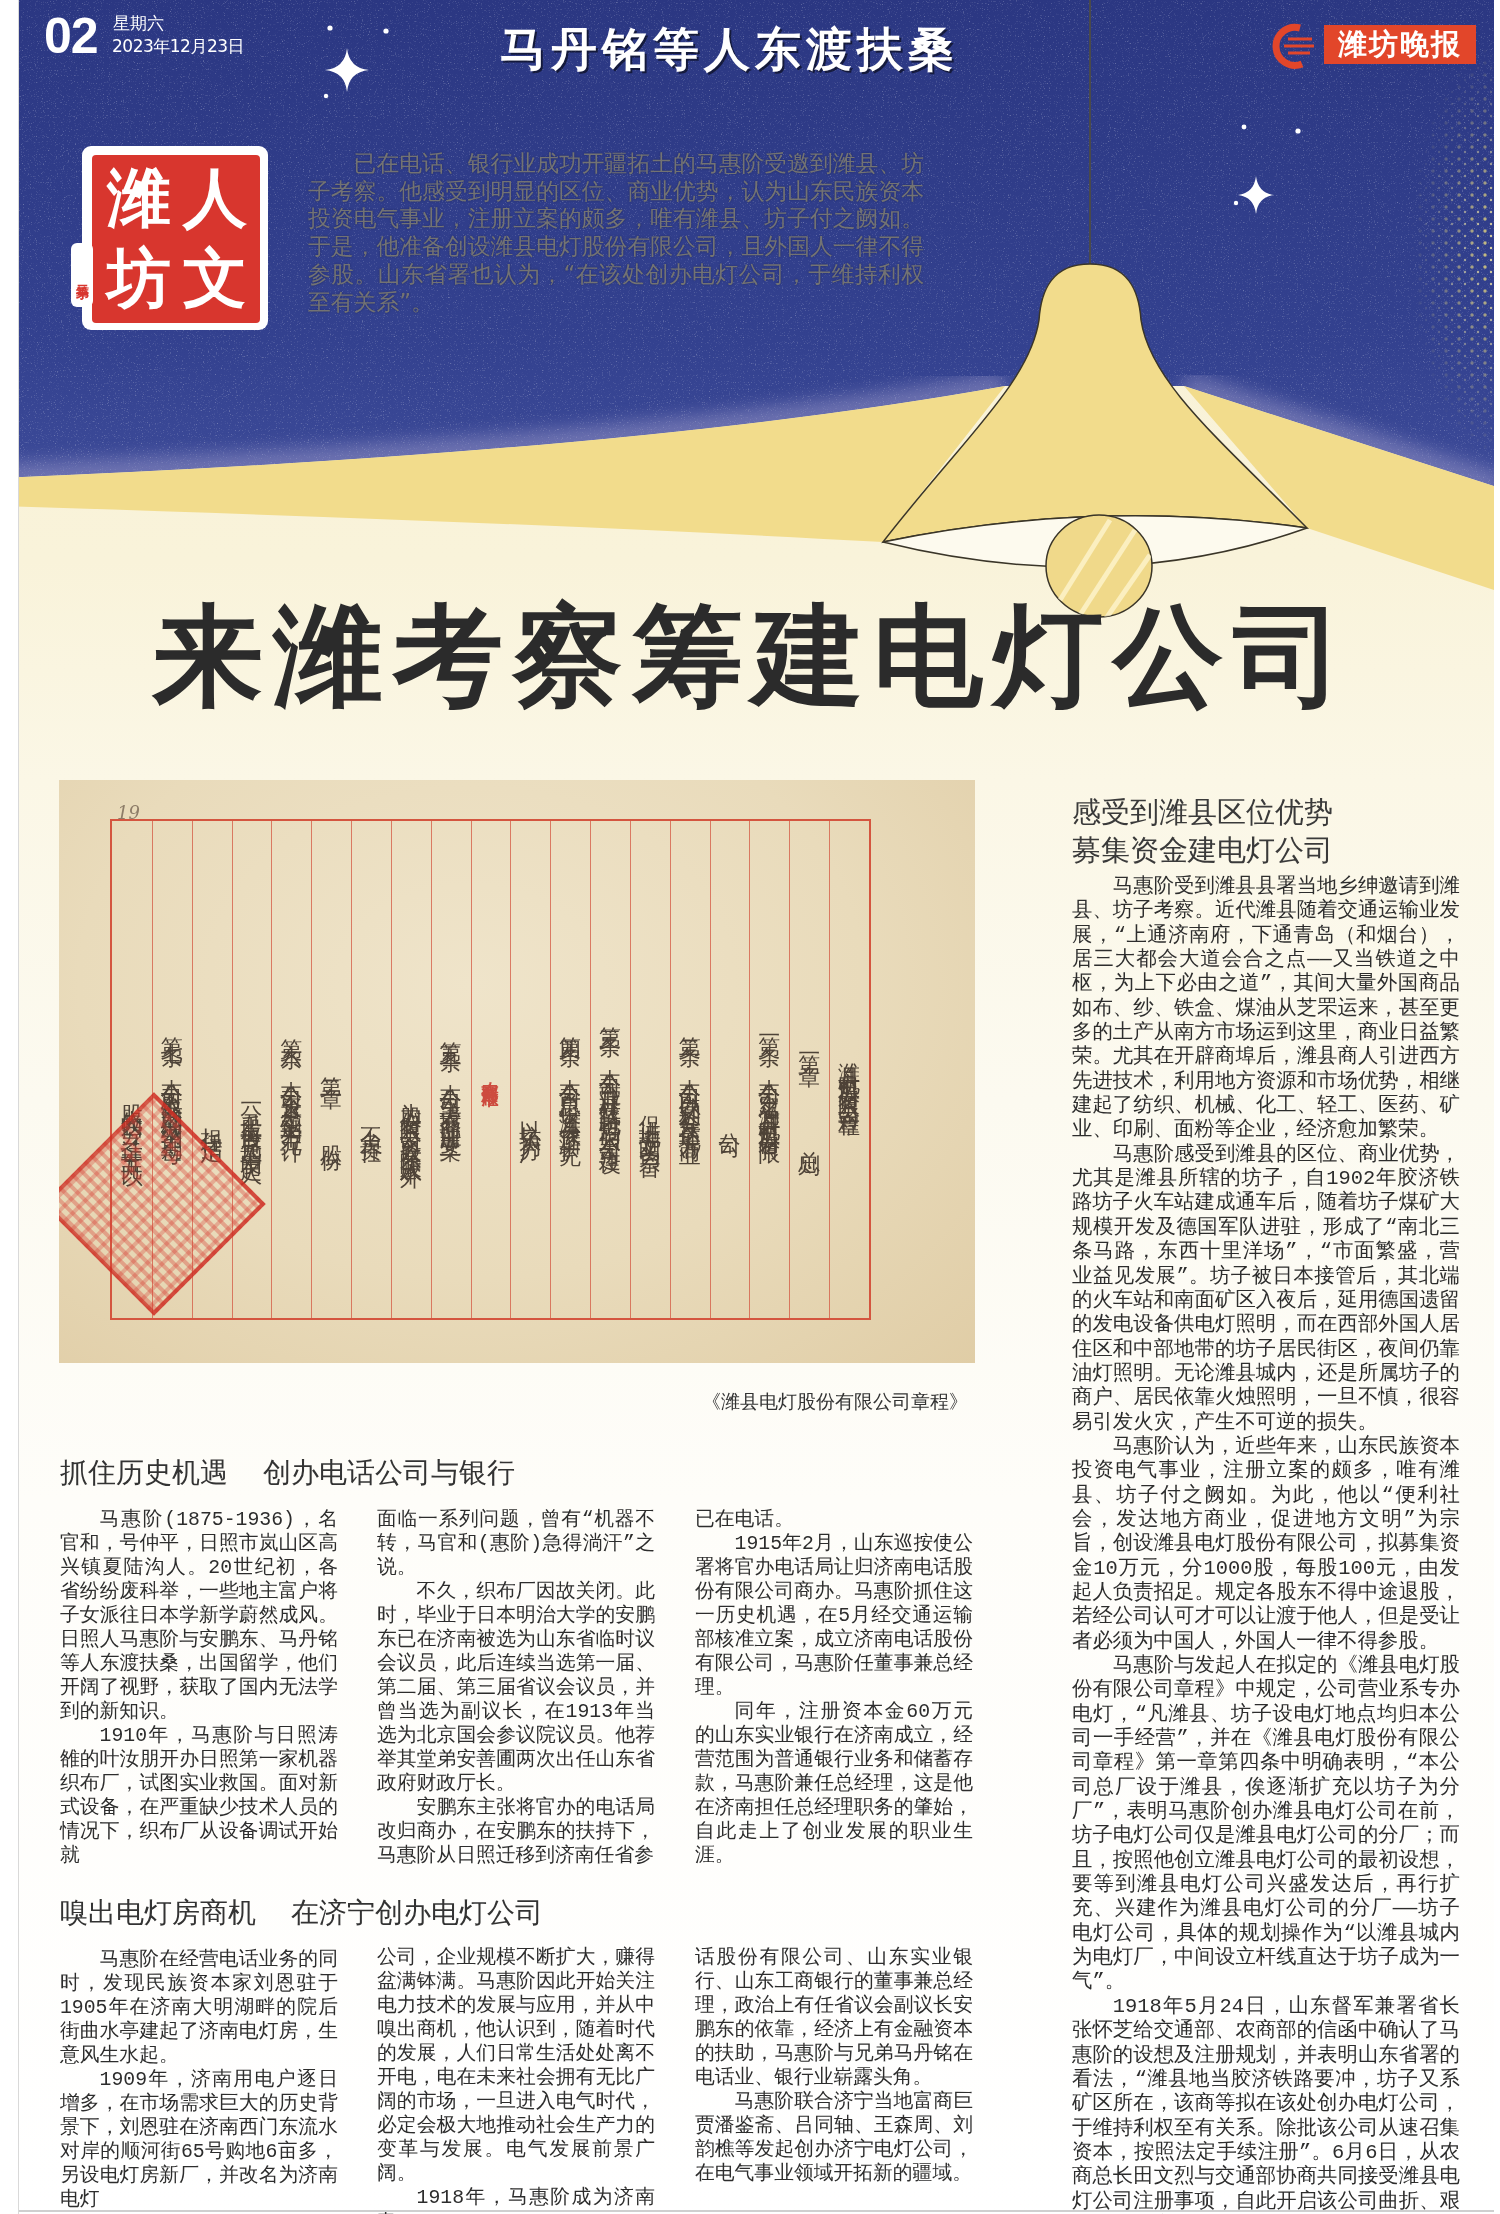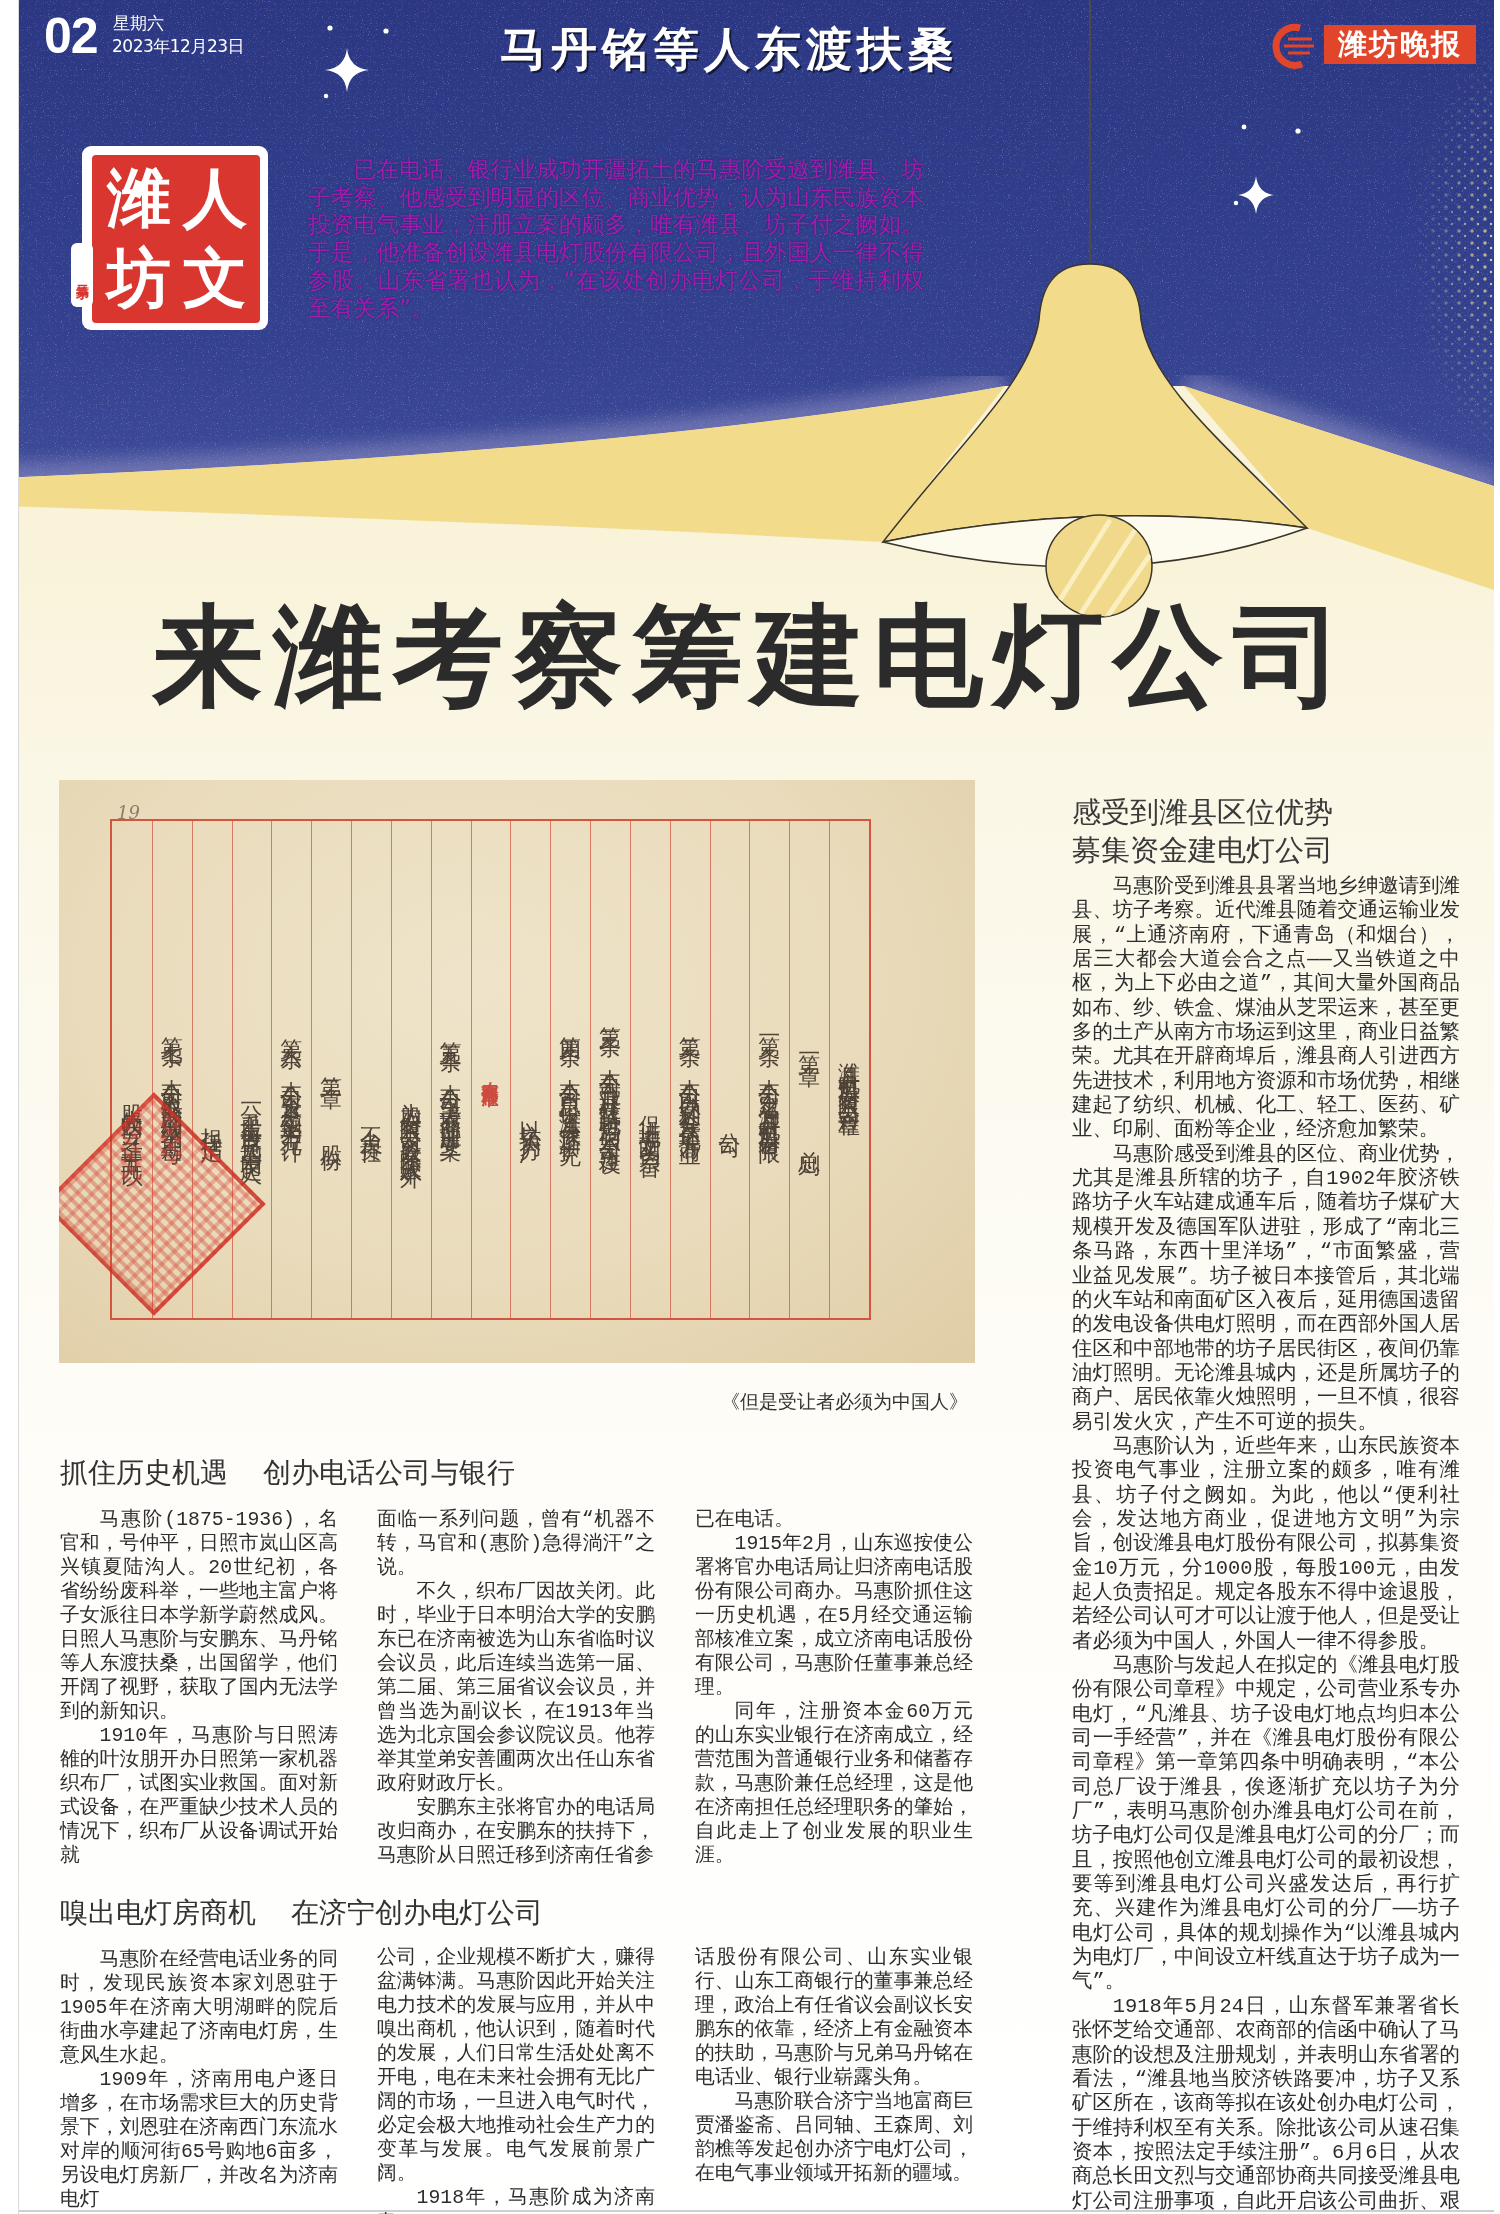--- a/index.html
+++ b/index.html
@@ -26,21 +26,21 @@
             text-align:center;letter-spacing:2px;}
 
   
   .seal-back{left:82px;top:146px;width:186px;height:184px;background:#fff;border-radius:9px;}
   .seal{left:92px;top:155px;width:168px;height:168px;background:var(--seal-red,#d8362e);border-radius:4px;}
   .seal-ch{position:absolute;width:74px;height:74px;font-size:64px;line-height:74px;text-align:center;
            color:#fff;font-family:"DejaVu Serif",serif;font-weight:bold;}
   .season-tab{left:71px;top:243px;width:22px;height:64px;background:#fff;border-radius:6px;
               writing-mode:vertical-rl;font-size:13px;line-height:22px;text-align:center;color:var(--seal-red,#d8362e);font-weight:bold;}
 
-  .intro{left:308px;top:156px;width:616px;font-size:22.8px;line-height:27.7px;color:#a21caf;
+  .intro{left:308px;top:150px;width:616px;font-size:22.8px;line-height:27.7px;color:#737373;
          text-indent:2em;text-align:justify;text-shadow:0 0 2px rgba(20,25,70,.6);}
 
   .headline{left:153px;top:596px;font-size:110px;line-height:120px;letter-spacing:10px;color:#2b2b2b;
             font-weight:bold;white-space:nowrap;}
 
   
   .doc{left:59px;top:780px;width:916px;height:583px;overflow:hidden;
        background:radial-gradient(ellipse at 45% 35%,#efe4ca 0%,#e9dbbb 55%,#e0cda6 100%);text-align:center;}
   .doc-mark{position:absolute;left:58px;top:22px;font-size:18px;color:#8d7c68;font-family:"DejaVu Serif",serif;font-style:italic;}
   .doc-frame{position:absolute;left:51px;top:39px;width:761px;height:501px;border:2px solid #d4553f;box-sizing:border-box;
@@ -180,21 +180,21 @@
     <div class="doc-col" style="padding-top:100px">不负责任</div>
     <div class="doc-col" style="padding-top:57px">第二章　　股份</div>
     <div class="doc-col" style="padding-top:10px">第六条　本公司资本总额定为十万元计</div>
     <div class="doc-col" style="padding-top:100px">分一千股每股百元均由发起人</div>
     <div class="doc-col" style="padding-top:100px">担任招足</div>
     <div class="doc-col" style="padding-top:10px">第七条　本公司股银分两期缴纳第一期每</div>
     <div class="doc-col" style="padding-top:100px">股先收四分之一计二十五元以</div>
   </div>
   <div class="doc-stamp"></div>
 </div>
-<div class="abs caption">《但是受让者必须为中国人》</div>
+<div class="abs caption">《潍县电灯股份有限公司章程》</div>
 
 <div class="sec-heading" style="top:1456px">
   <span class="gap">抓住历史机遇</span><span>创办电话公司与银行</span>
 </div>
 <div class="tcol" style="left:60px;top:1508px">
   <p class="ind">马惠阶(1875-1936)，名官和，号仲平，日照市岚山区高兴镇夏陆沟人。20世纪初，各省纷纷废科举，一些地主富户将子女派往日本学新学蔚然成风。日照人马惠阶与安鹏东、马丹铭等人东渡扶桑，出国留学，他们开阔了视野，获取了国内无法学到的新知识。</p>
   <p class="ind">1910年，马惠阶与日照涛雒的叶汝朋开办日照第一家机器织布厂，试图实业救国。面对新式设备，在严重缺少技术人员的情况下，织布厂从设备调试开始就</p>
 </div>
 <div class="tcol" style="left:377px;top:1508px">
   <p>面临一系列问题，曾有“机器不转，马官和(惠阶)急得淌汗”之说。</p>

